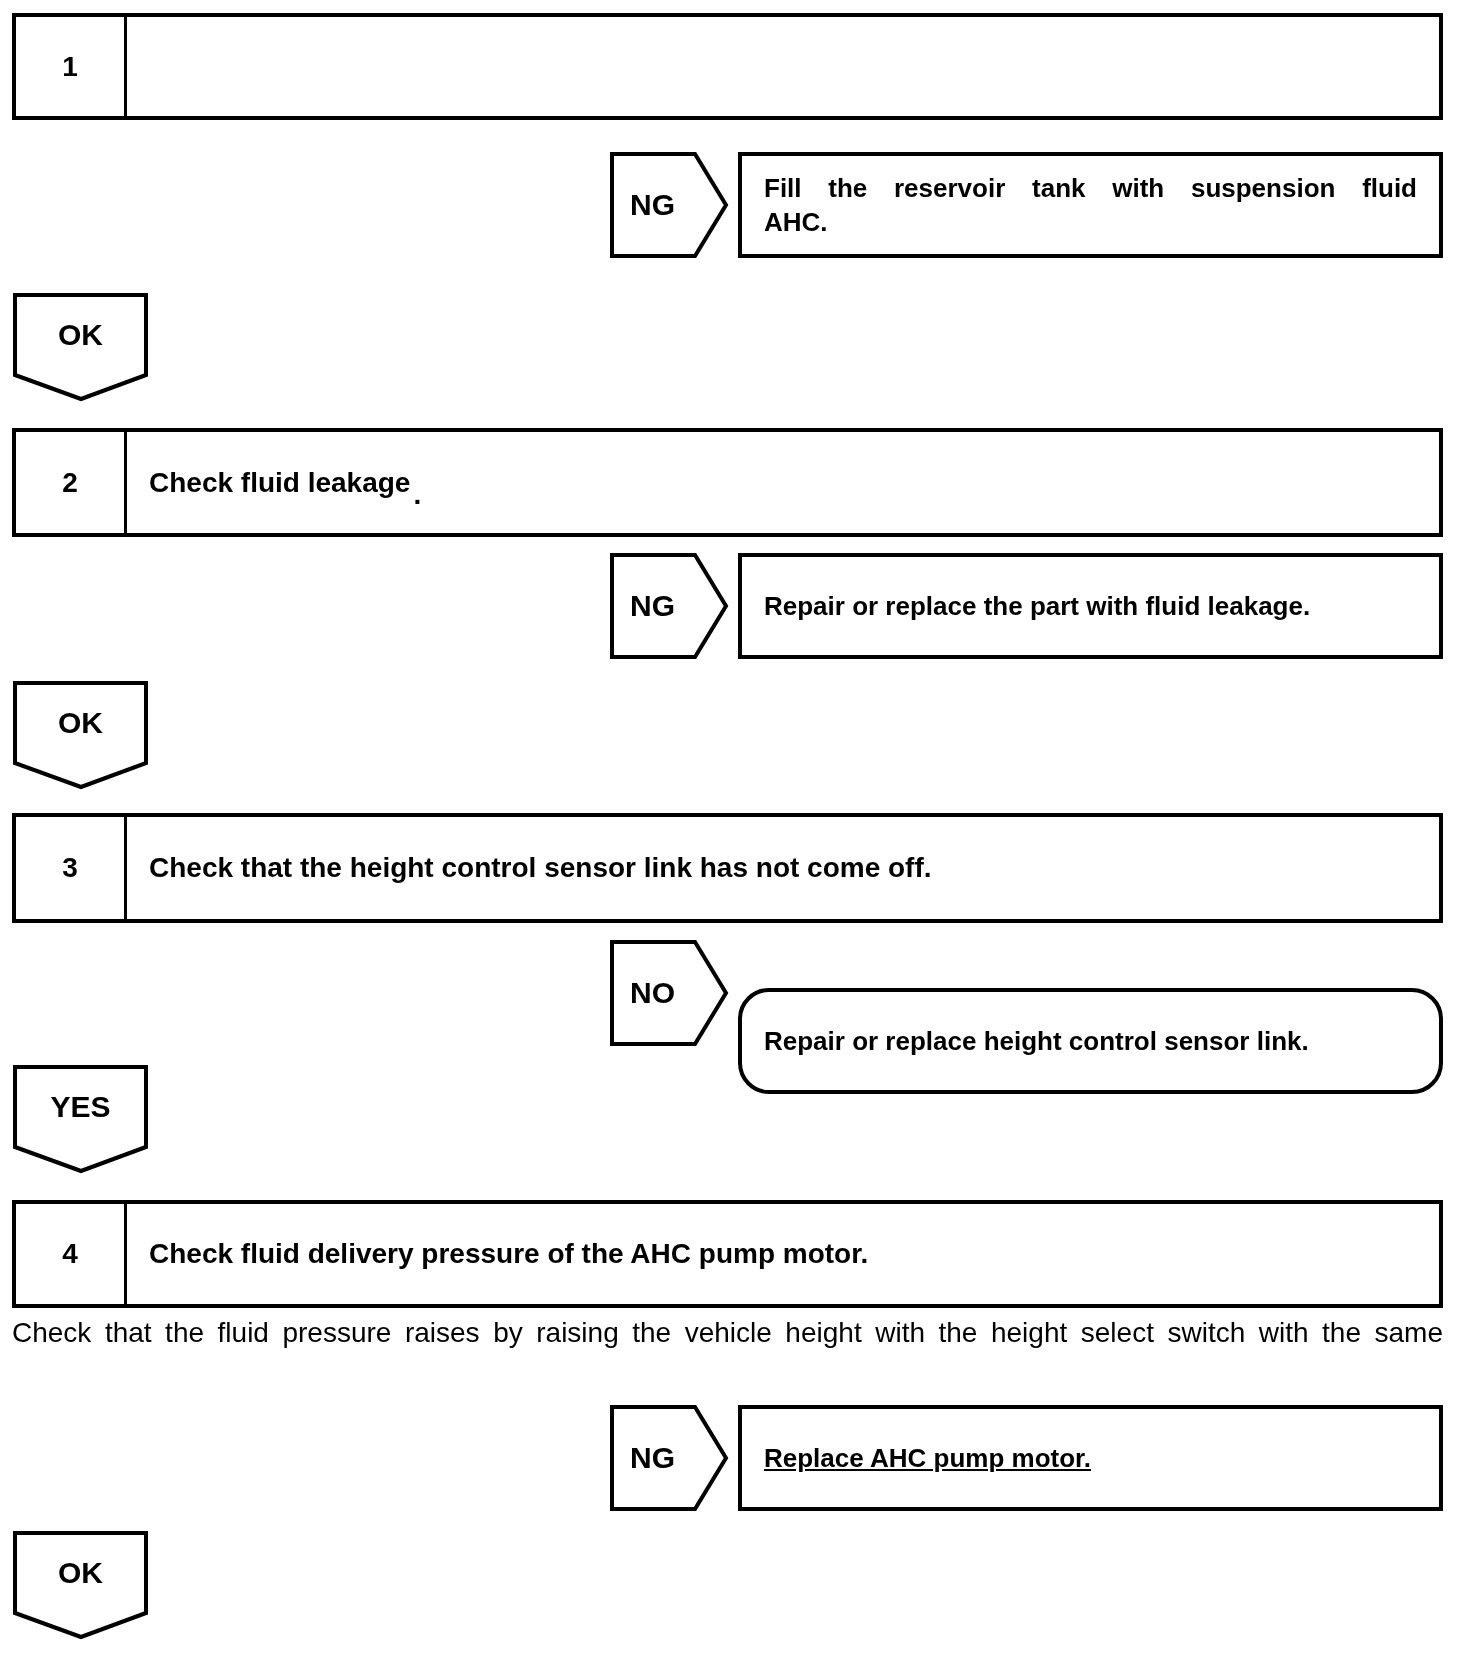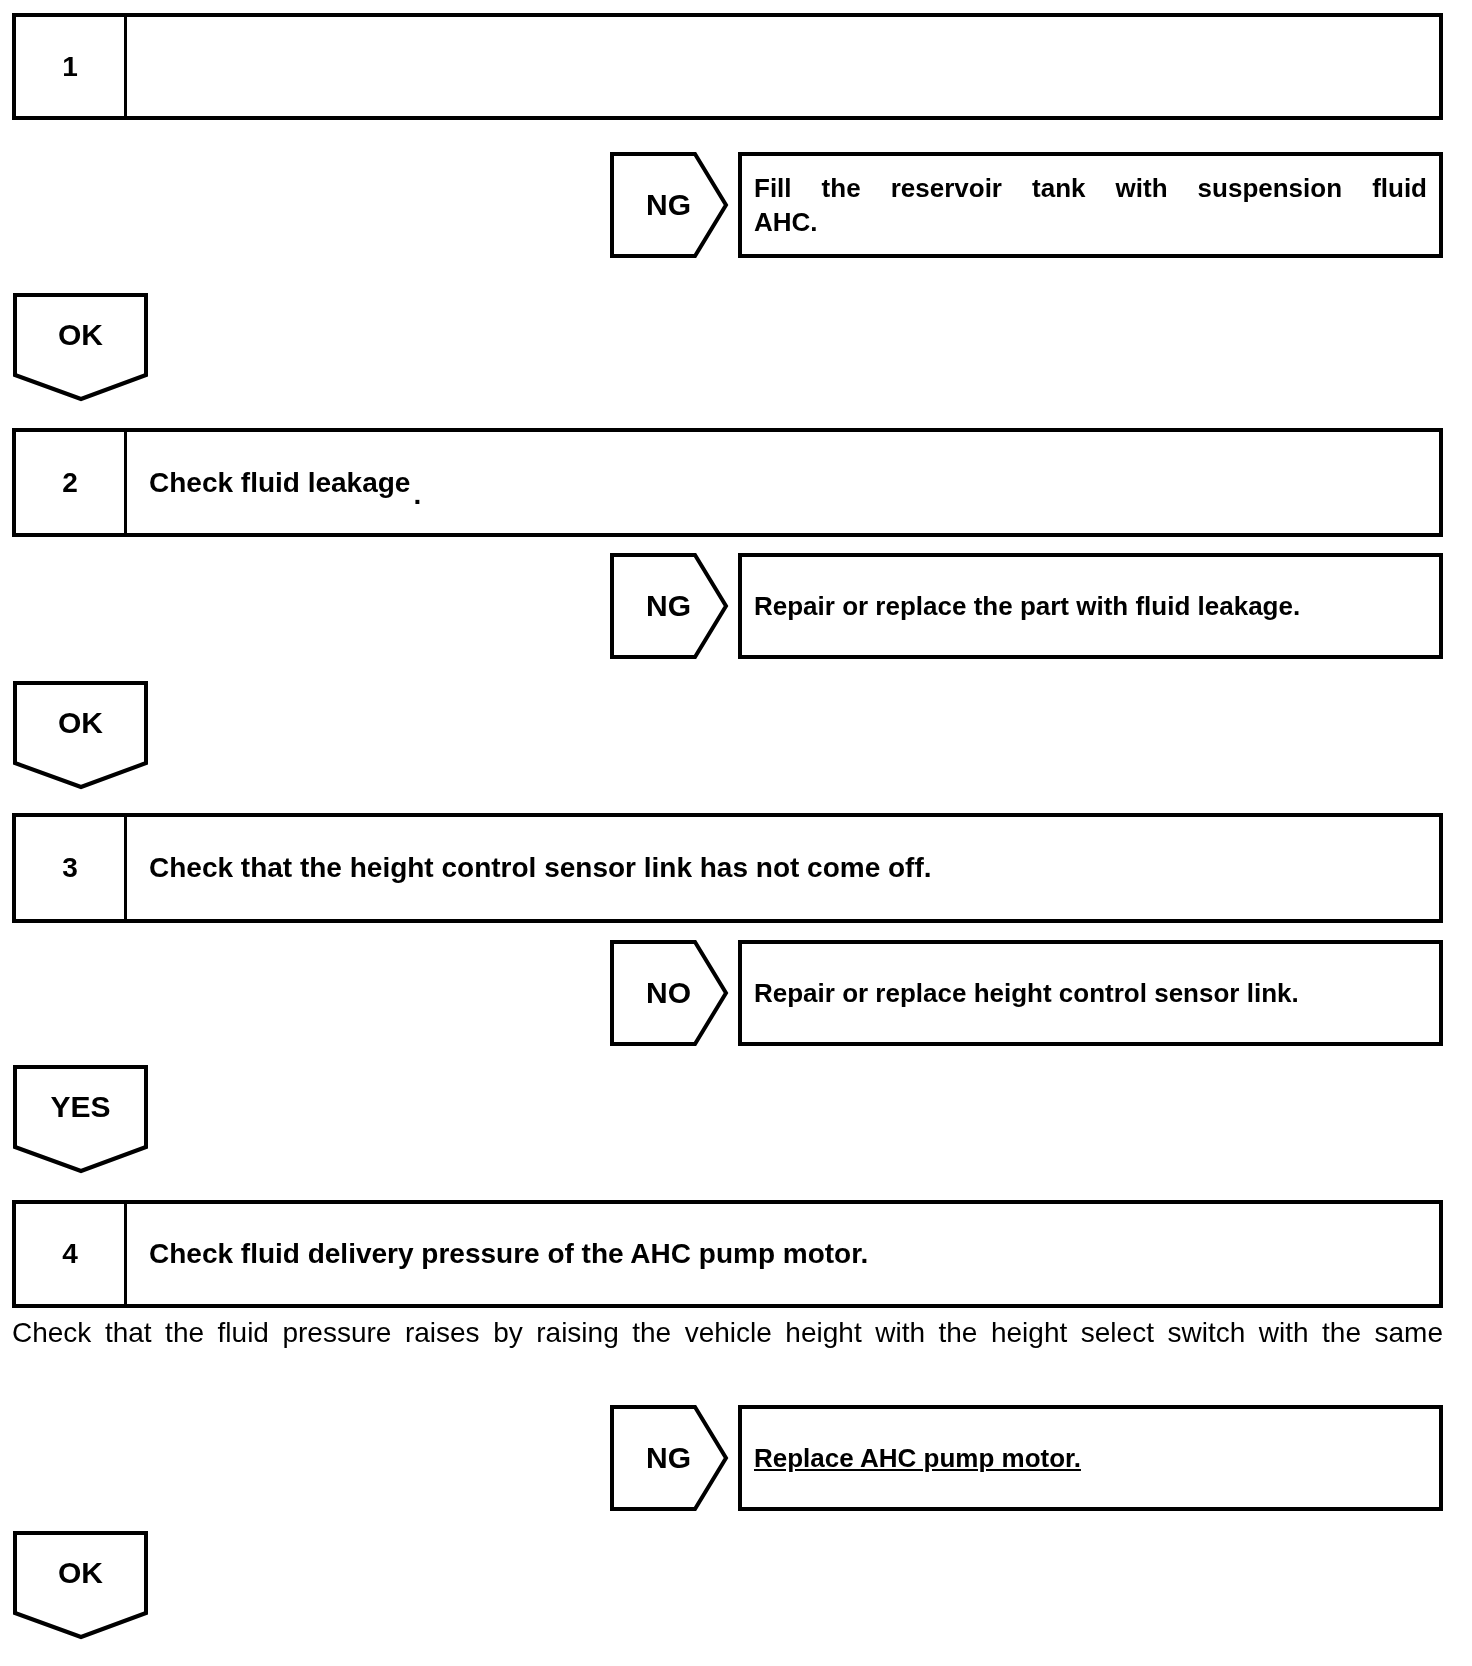--- a/index.html
+++ b/index.html
@@ -23,28 +23,28 @@
     padding-left: 22px; font-size: 28px; font-weight: bold; white-space: nowrap; overflow: hidden;
   }
   .low-period { position: relative; top: 12px; margin-left: 3px; }
 
   
   .pointer { position: absolute; left: 610px; width: 124px; height: 106px; }
   .pointer svg { position: absolute; left: 0; top: 0; display: block; }
   .pointer-label {
     position: absolute; left: 0; top: 0; width: 85px; height: 106px;
     display: flex; align-items: center; justify-content: center;
-    font-size: 30px; font-weight: bold; margin-left: 16px;
+    font-size: 30px; font-weight: bold;
   }
 
   
   .result-box {
     position: absolute; left: 738px; width: 705px; height: 106px;
     border: 4px solid #000; background: #fff;
-    display: flex; align-items: center; padding: 0 12px;
+    display: flex; align-items: center; padding: 0 22px;
     font-size: 26px; font-weight: bold;
   }
   .result-lines { width: 100%; line-height: 34px; }
   .jline { text-align: justify; text-align-last: justify; }
   .single-line { white-space: nowrap; }
 
   
   .connector { position: absolute; left: 13px; width: 155px; height: 112px; }
   .connector svg { position: absolute; left: 0; top: 0; display: block; }
   .connector-label {
@@ -118,21 +118,21 @@
         <span class="low-period"></span>
       </div>
   </div>
 
   <div class="pointer" style="top:940px;">
     <svg width="124" height="106" viewBox="0 0 124 106">
       <polygon points="2,2 85,2 116,53 85,104 2,104" fill="#ffffff" stroke="#000000" stroke-width="4" stroke-miterlimit="10"></polygon>
     </svg>
     <span class="pointer-label">NO</span>
   </div>
-  <div class="result-box" style="top:940px;">
+  <div class="result-box" style="top:988px;border-radius:31px;">
     <div class="single-line">Repair or replace height control sensor link.</div>
   </div>
 
   <div class="connector" style="top:1065px;">
     <svg width="135" height="112" viewBox="0 0 135 112">
       <polygon points="2,2 133,2 133,82 68,106 2,82" fill="#ffffff" stroke="#000000" stroke-width="4" stroke-miterlimit="10"></polygon>
     </svg>
     <span class="connector-label">YES</span>
   </div>
 

